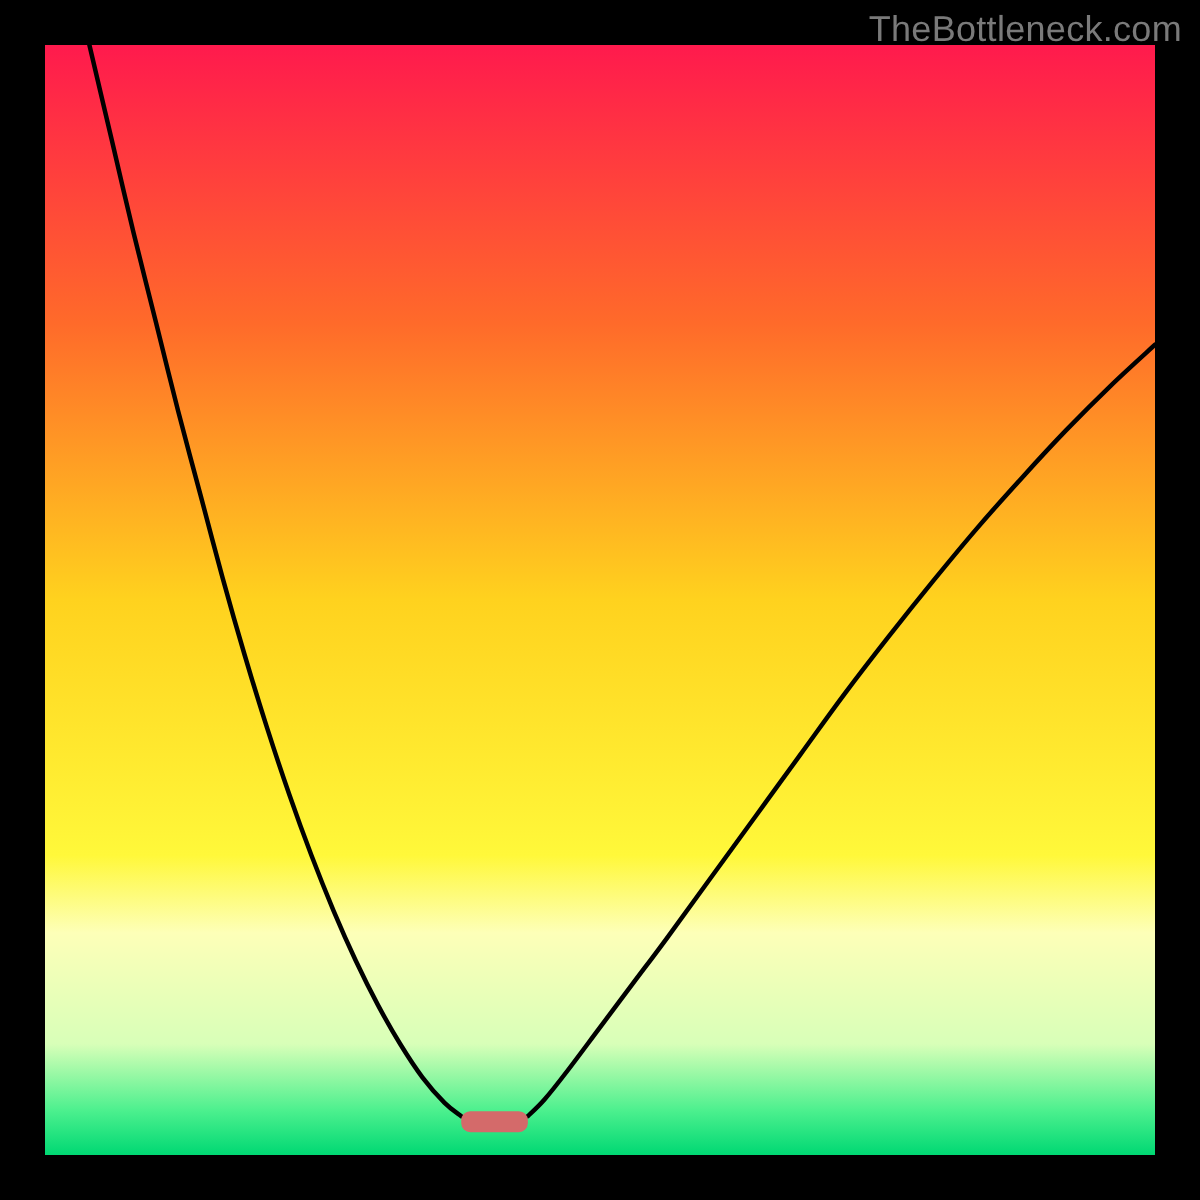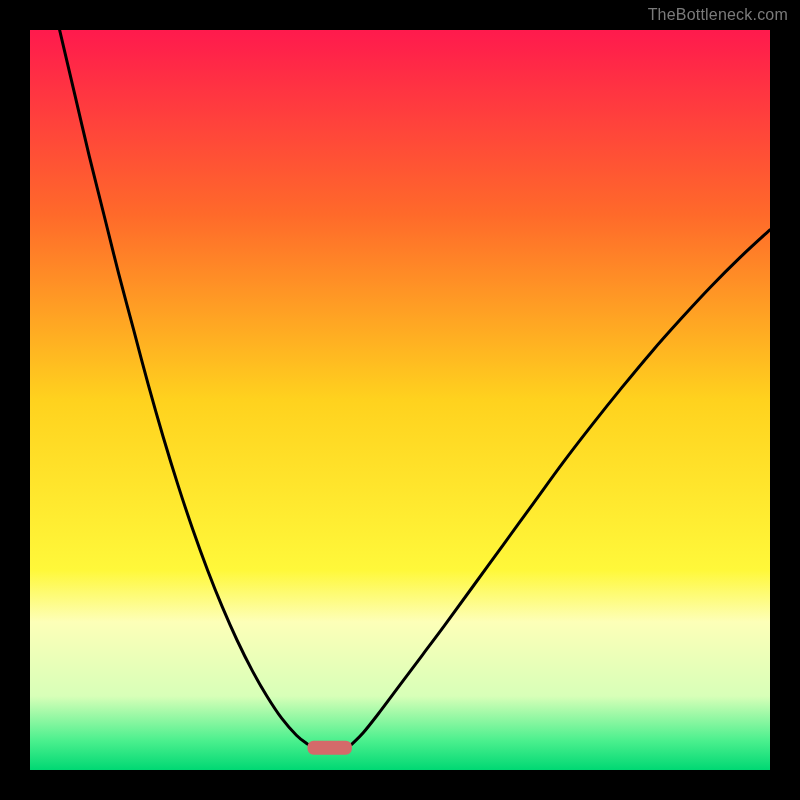--- a/index.html
+++ b/index.html
@@ -17,21 +17,21 @@
     top: 30px;
     width: 740px;
     height: 740px;
     background: #000;
   }
   .watermark {
     position: absolute;
     top: 6px;
     right: 12px;
     color: #7a7a7a;
-    font-size: 16px;
+    font-size: 24px;
     font-weight: 500;
     letter-spacing: 0.2px;
     z-index: 10;
   }
   svg {
     display: block;
   }
 </style>
 </head>
 <body>

